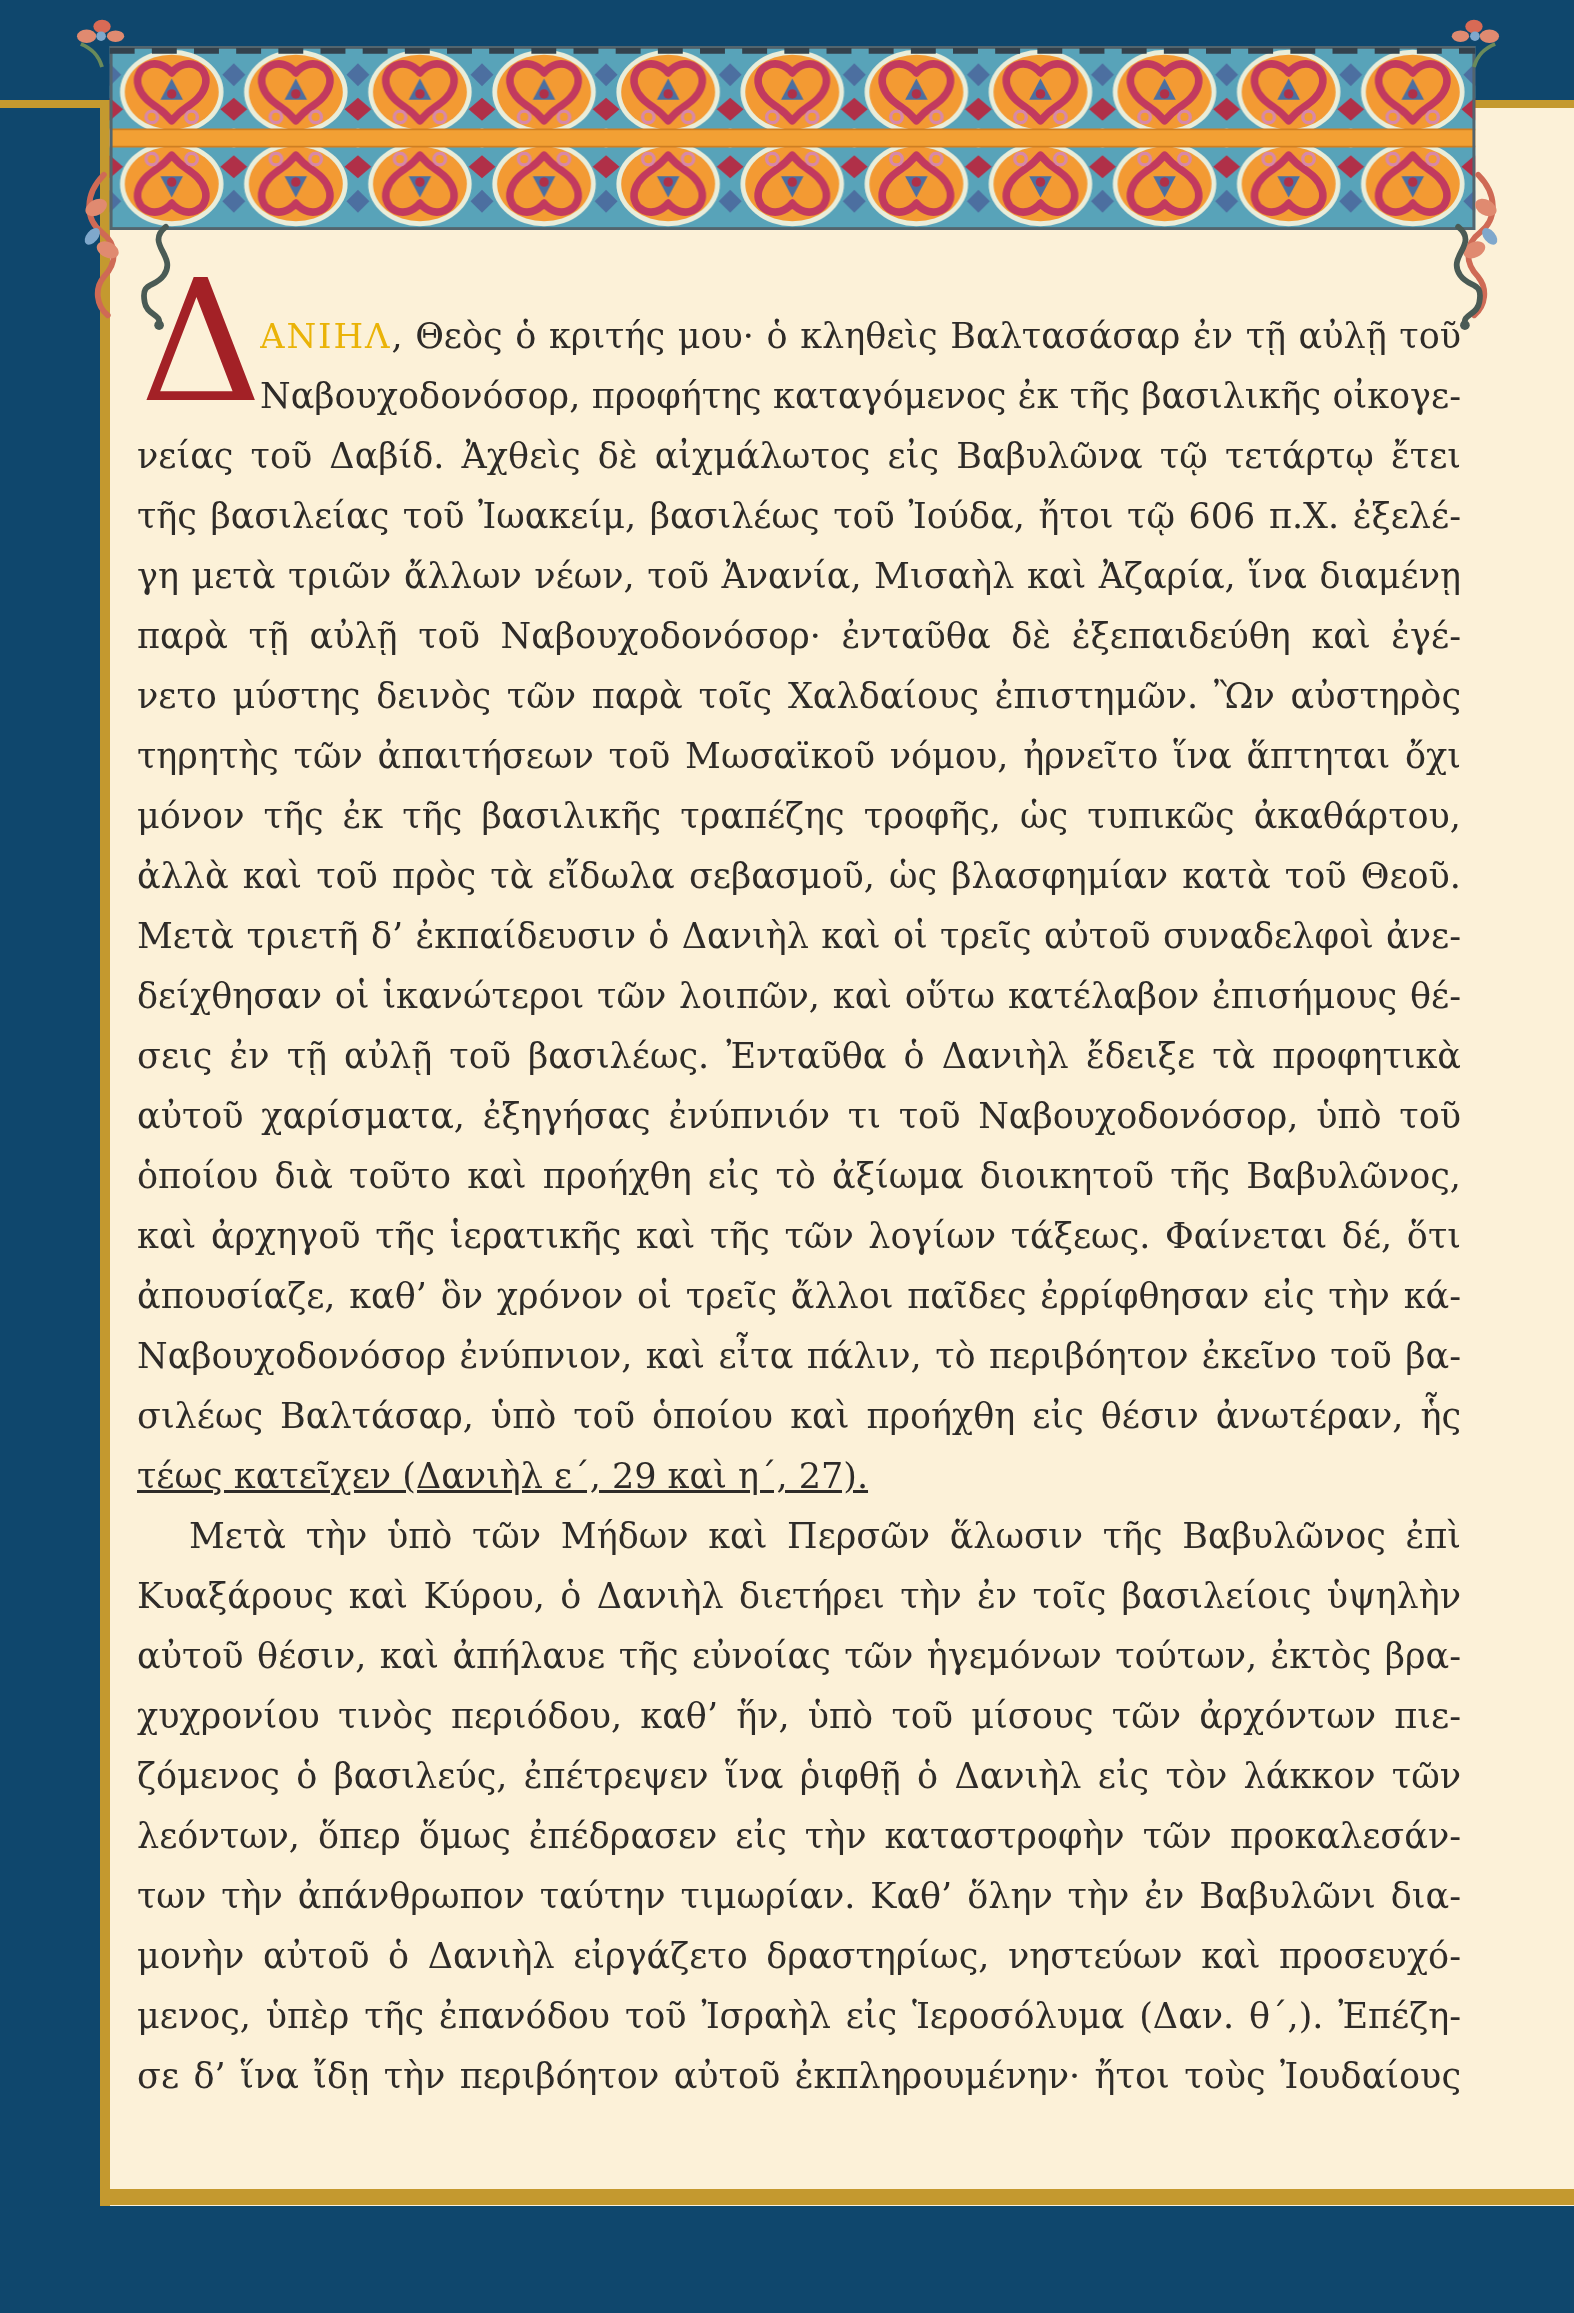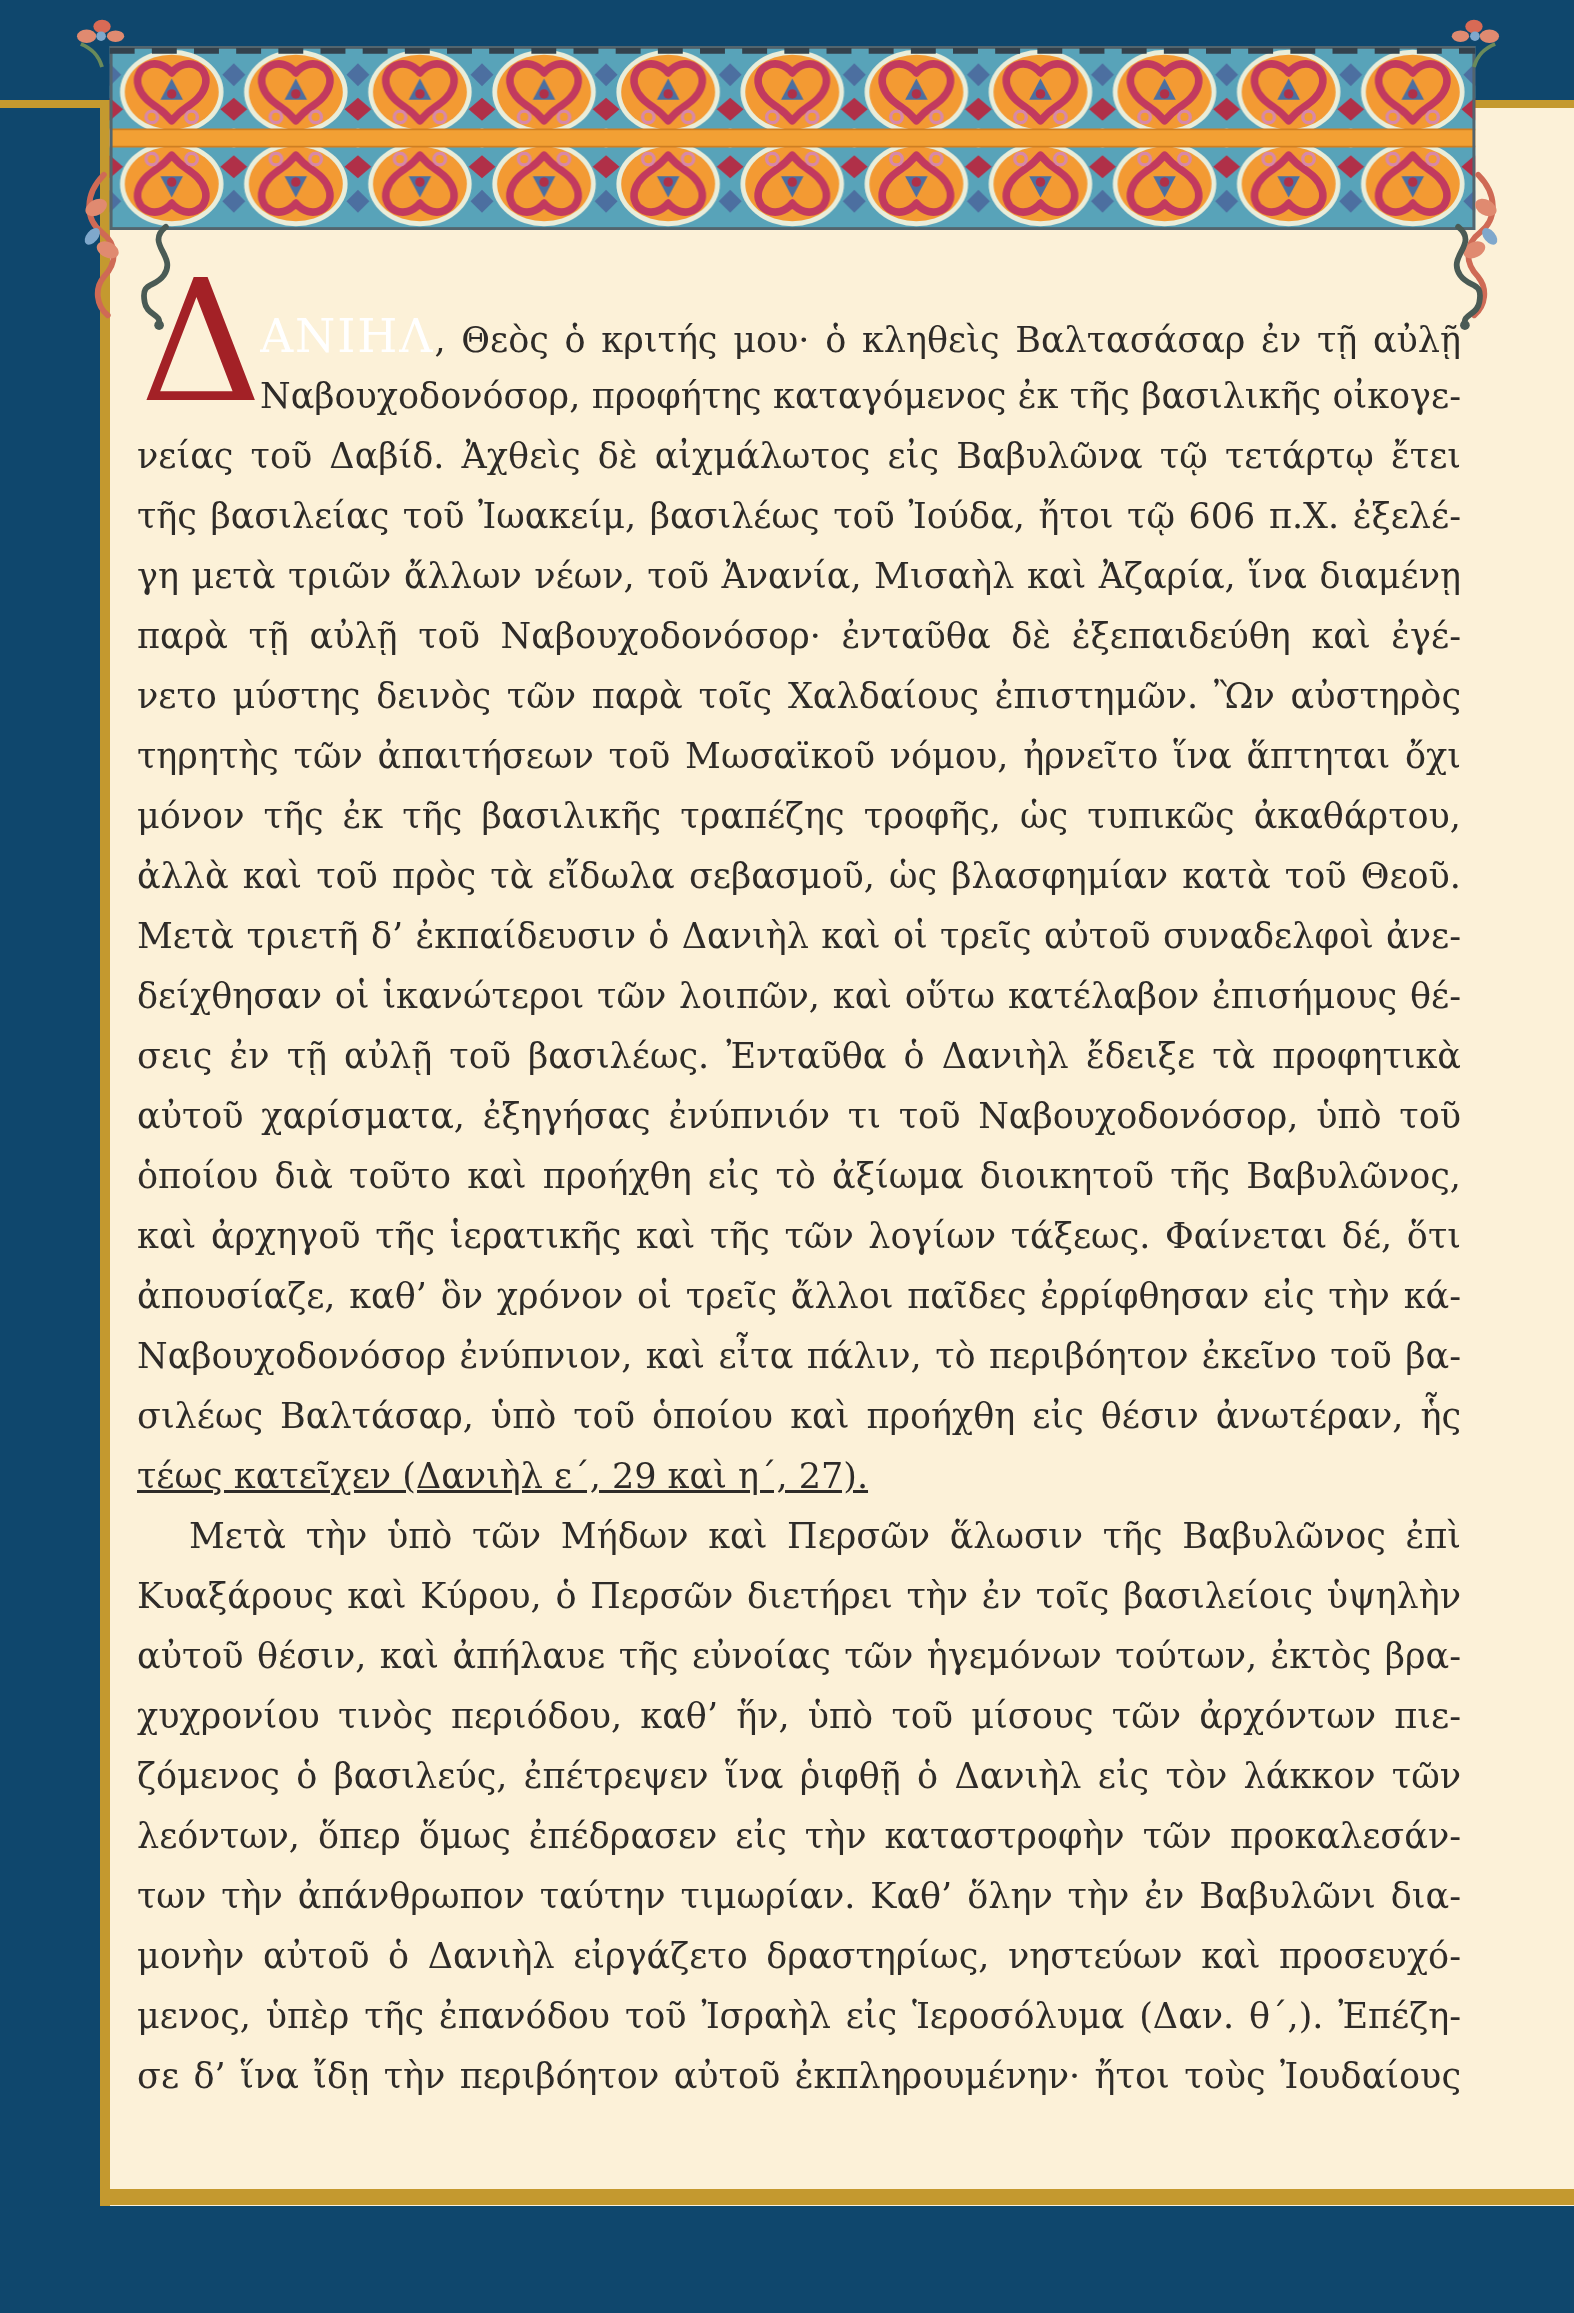--- a/index.html
+++ b/index.html
@@ -17,21 +17,21 @@
   .headpiece{position:absolute;left:108px;top:46px;width:1369px;height:184px;}
   .flourish{position:absolute;}
 
   
   .textblock{position:absolute;left:137px;top:306px;width:1324px;}
   .line{position:relative;height:60px;line-height:60px;font-size:35px;color:#2e2b28;
         text-align:justify;text-align-last:justify;overflow:hidden;}
   .line.hang{margin-left:123px;}
   .line.par-end{text-align-last:left;text-decoration:underline;}
   .line.indent{text-indent:52px;}
-  .lead{font-size:46px;color:#ffffff;letter-spacing:1.9px;}
+  .lead{font-size:34px;color:#eab308;letter-spacing:1.9px;}
   .dropcap{position:absolute;left:140px;top:257px;font-size:169px;line-height:1;
            color:#a32126;font-family:"DejaVu Serif",serif;}
 </style>
 </head>
 <body>
 
 <div id="canvas">
 
   <div class="page"></div>
   <div class="gold-top"></div>
@@ -127,21 +127,21 @@
     <div class="line">δείχθησαν οἱ ἱκανώτεροι τῶν λοιπῶν, καὶ οὕτω κατέλαβον ἐπισήμους θέ-</div>
     <div class="line">σεις ἐν τῇ αὐλῇ τοῦ βασιλέως. Ἐνταῦθα ὁ Δανιὴλ ἔδειξε τὰ προφητικὰ</div>
     <div class="line">αὐτοῦ χαρίσματα, ἐξηγήσας ἐνύπνιόν τι τοῦ Ναβουχοδονόσορ, ὑπὸ τοῦ</div>
     <div class="line">ὁποίου διὰ τοῦτο καὶ προήχθη εἰς τὸ ἀξίωμα διοικητοῦ τῆς Βαβυλῶνος,</div>
     <div class="line">καὶ ἀρχηγοῦ τῆς ἱερατικῆς καὶ τῆς τῶν λογίων τάξεως. Φαίνεται δέ, ὅτι</div>
     <div class="line">ἀπουσίαζε, καθ’ ὃν χρόνον οἱ τρεῖς ἄλλοι παῖδες ἐρρίφθησαν εἰς τὴν κά-</div>
     <div class="line">Ναβουχοδονόσορ ἐνύπνιον, καὶ εἶτα πάλιν, τὸ περιβόητον ἐκεῖνο τοῦ βα-</div>
     <div class="line">σιλέως Βαλτάσαρ, ὑπὸ τοῦ ὁποίου καὶ προήχθη εἰς θέσιν ἀνωτέραν, ἧς</div>
     <div class="line par-end">τέως κατεῖχεν (Δανιὴλ ε΄, 29 καὶ η΄, 27).</div>
     <div class="line indent">Μετὰ τὴν ὑπὸ τῶν Μήδων καὶ Περσῶν ἅλωσιν τῆς Βαβυλῶνος ἐπὶ</div>
-    <div class="line">Κυαξάρους καὶ Κύρου, ὁ Περσῶν διετήρει τὴν ἐν τοῖς βασιλείοις ὑψηλὴν</div>
+    <div class="line">Κυαξάρους καὶ Κύρου, ὁ Δανιὴλ διετήρει τὴν ἐν τοῖς βασιλείοις ὑψηλὴν</div>
     <div class="line">αὐτοῦ θέσιν, καὶ ἀπήλαυε τῆς εὐνοίας τῶν ἡγεμόνων τούτων, ἐκτὸς βρα-</div>
     <div class="line">χυχρονίου τινὸς περιόδου, καθ’ ἥν, ὑπὸ τοῦ μίσους τῶν ἀρχόντων πιε-</div>
     <div class="line">ζόμενος ὁ βασιλεύς, ἐπέτρεψεν ἵνα ῥιφθῇ ὁ Δανιὴλ εἰς τὸν λάκκον τῶν</div>
     <div class="line">λεόντων, ὅπερ ὅμως ἐπέδρασεν εἰς τὴν καταστροφὴν τῶν προκαλεσάν-</div>
     <div class="line">των τὴν ἀπάνθρωπον ταύτην τιμωρίαν. Καθ’ ὅλην τὴν ἐν Βαβυλῶνι δια-</div>
     <div class="line">μονὴν αὐτοῦ ὁ Δανιὴλ εἰργάζετο δραστηρίως, νηστεύων καὶ προσευχό-</div>
     <div class="line">μενος, ὑπὲρ τῆς ἐπανόδου τοῦ Ἰσραὴλ εἰς Ἱεροσόλυμα (Δαν. θ΄,). Ἐπέζη-</div>
     <div class="line">σε δ’ ἵνα ἴδῃ τὴν περιβόητον αὐτοῦ ἐκπληρουμένην· ἤτοι τοὺς Ἰουδαίους</div>
   </div>
 

